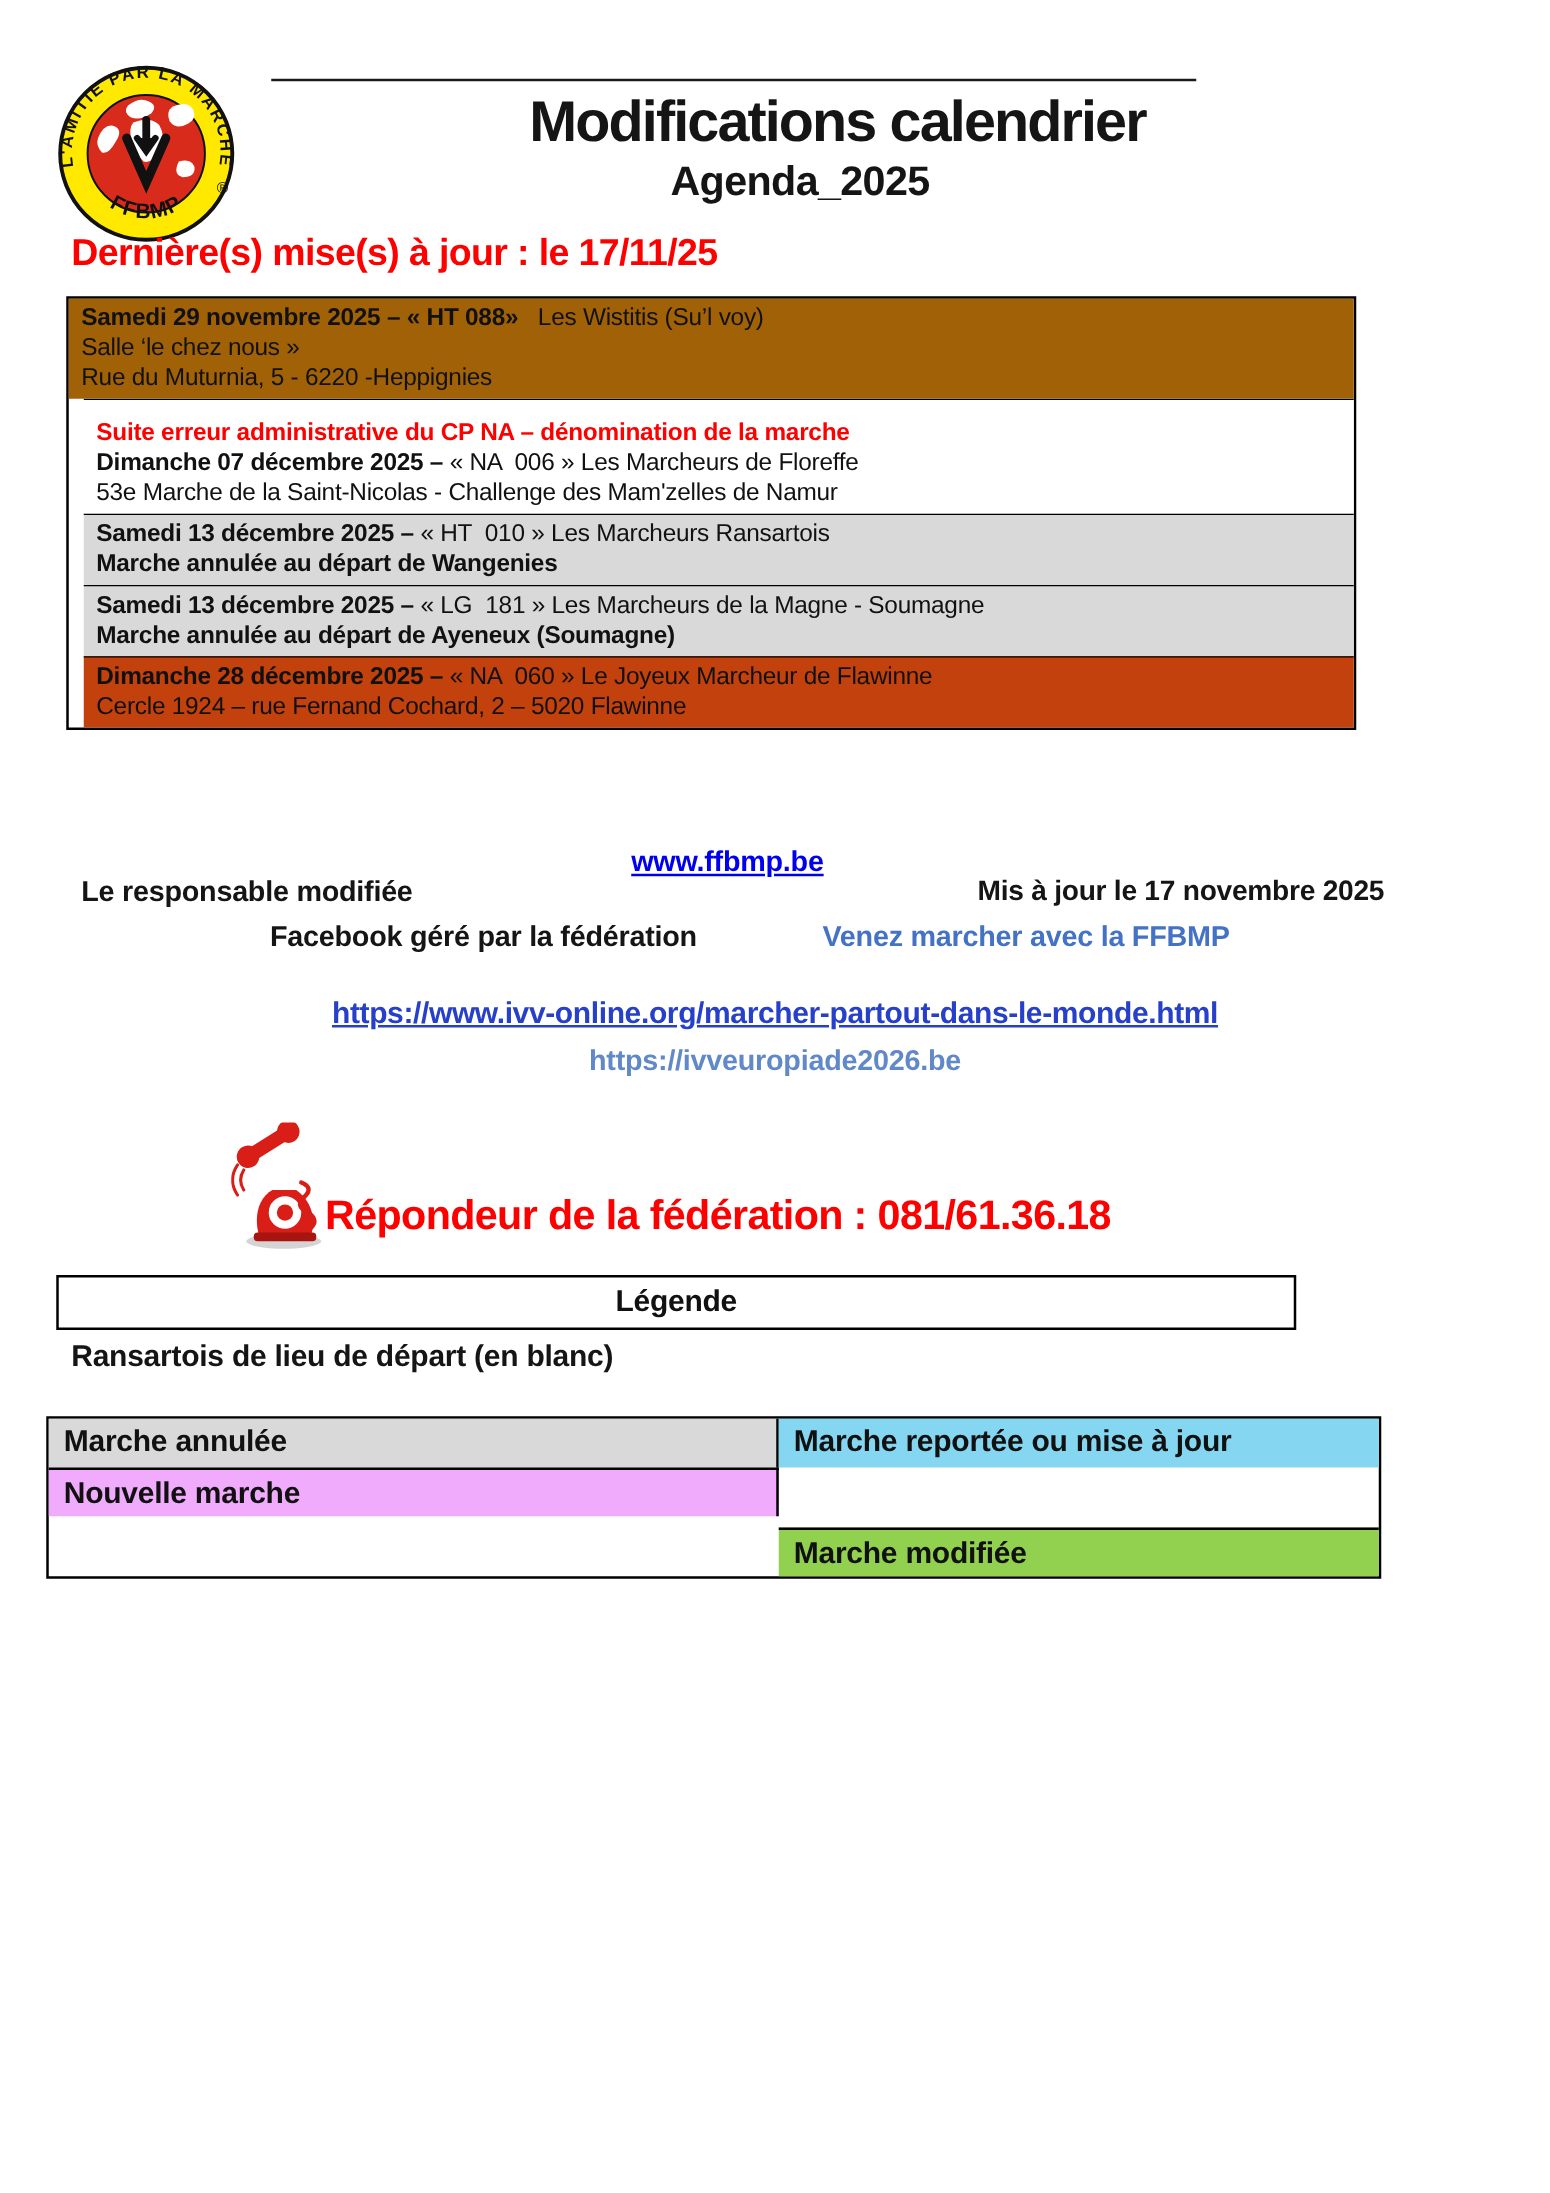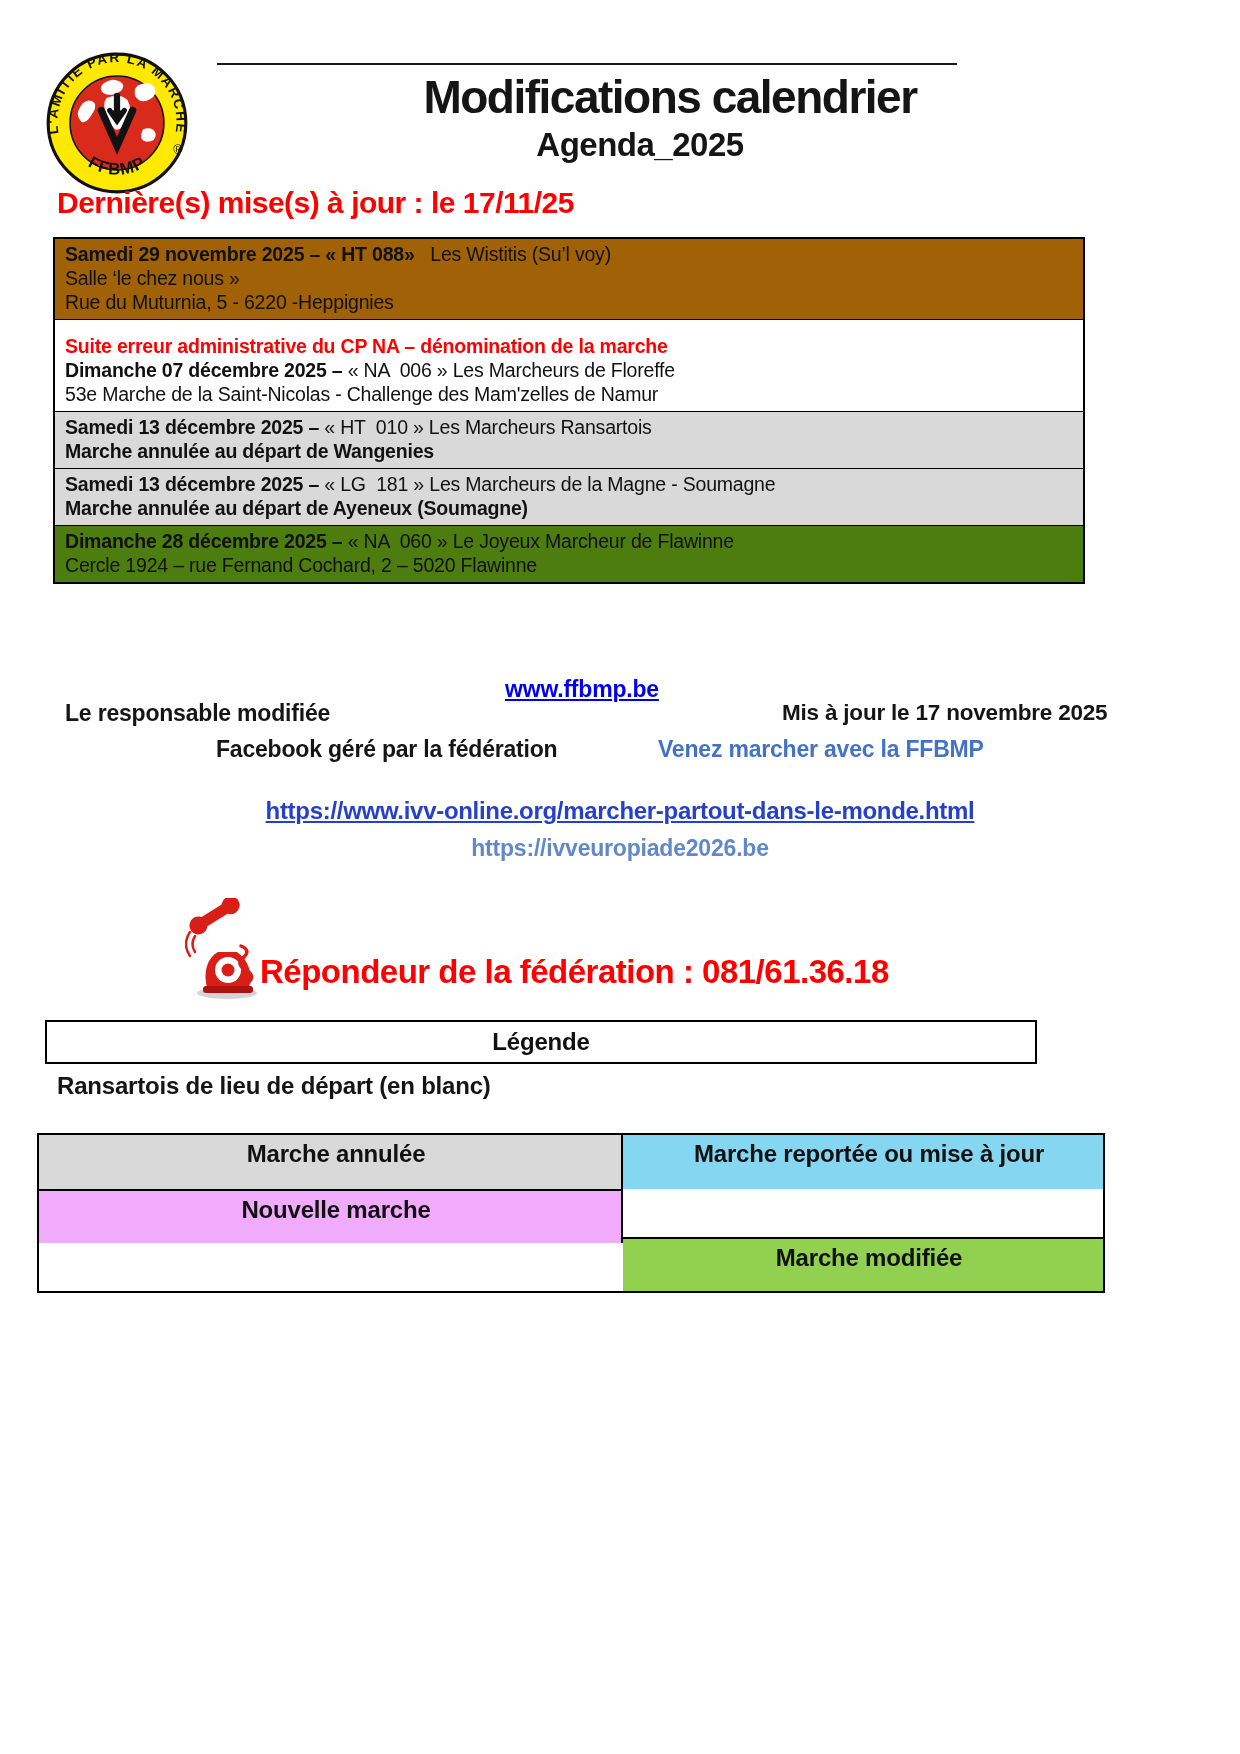--- a/index.html
+++ b/index.html
@@ -25,21 +25,21 @@
     position:absolute; left:57px; top:186px;
     font-size:30px; font-weight:bold; color:#fe0000; letter-spacing:-0.5px;
   }
 
   
   #events-table {
     position:absolute; left:53px; top:237px; width:1032px;
     border:2px solid #000; background:#fff;
   }
   .ev-row { padding:3px 10px 5px 10px; }
-  .ev-row + .ev-row { border-top:1.5px solid #000; }
+  .ev-row + .ev-row { border-top:1.5px solid #000;margin-left:12px; }
   .ev-line { font-size:19.5px; line-height:24px; white-space:pre-wrap; color:#111; }
   .ev-gap { height:11px; }
   .seg-b { font-weight:bold; }
 
   
   .info-line { position:absolute; font-size:23px; font-weight:bold; color:#151515; }
   #resp-label   { left:65px;  top:700px; }
   #ffbmp-link   { left:505px; top:676px; color:#0000ee; text-decoration:underline; cursor:pointer; }
   #maj-label    { left:782px; top:700px; font-size:22.5px; }
   #fb-label     { left:216px; top:736px; }
@@ -72,22 +72,22 @@
   #legend-note {
     position:absolute; left:57px; top:1072px;
     font-size:24px; font-weight:bold; color:#151515;
   }
   #legend-grid {
     position:absolute; left:37px; top:1133px; width:1068px;
     border:2px solid #000;
     display:grid; grid-template-columns:584px 1fr;
   }
   .leg-cell {
-    height:54px; line-height:37px; padding-left:12px;
-    font-size:24px; font-weight:bold; color:#111;text-align:center;
+    height:39px; line-height:37px; padding-left:12px;
+    font-size:24px; font-weight:bold; color:#111;
   }
   .leg-cell.c0 { border-right:2px solid #000; }
   .leg-cell.r1 { border-top:2px solid #000; }
 </style>
 </head>
 <body>
 
 <div id="page">
 
   <svg id="logo" viewBox="0 0 140 140">
@@ -139,21 +139,21 @@
         <div class="ev-line"><span class="">53e Marche de la Saint-Nicolas - Challenge des Mam'zelles de Namur</span></div>
       </div>
       <div class="ev-row" style="background: rgb(217, 217, 217);">
         <div class="ev-line"><span class="seg-b">Samedi 13 décembre 2025 –</span><span class=""> « HT  010 » Les Marcheurs Ransartois</span></div>
         <div class="ev-line"><span class="seg-b">Marche annulée au départ de Wangenies</span></div>
       </div>
       <div class="ev-row" style="background: rgb(217, 217, 217);">
         <div class="ev-line"><span class="seg-b">Samedi 13 décembre 2025 –</span><span class=""> « LG  181 » Les Marcheurs de la Magne - Soumagne</span></div>
         <div class="ev-line"><span class="seg-b">Marche annulée au départ de Ayeneux (Soumagne)</span></div>
       </div>
-      <div class="ev-row" style="background: #4d7c0f;">
+      <div class="ev-row" style="background: #c2410c;">
         <div class="ev-line"><span class="seg-b">Dimanche 28 décembre 2025 –</span><span class=""> « NA  060 » Le Joyeux Marcheur de Flawinne</span></div>
         <div class="ev-line"><span class="">Cercle 1924 – rue Fernand Cochard, 2 – 5020 Flawinne</span></div>
       </div>
     </div>
 
   <div class="info-line" id="resp-label">Le responsable modifiée</div>
   <a class="info-line" id="ffbmp-link">www.ffbmp.be</a>
   <div class="info-line" id="maj-label">Mis à jour le 17 novembre 2025</div>
 
   <div class="info-line" id="fb-label">Facebook géré par la fédération</div>

